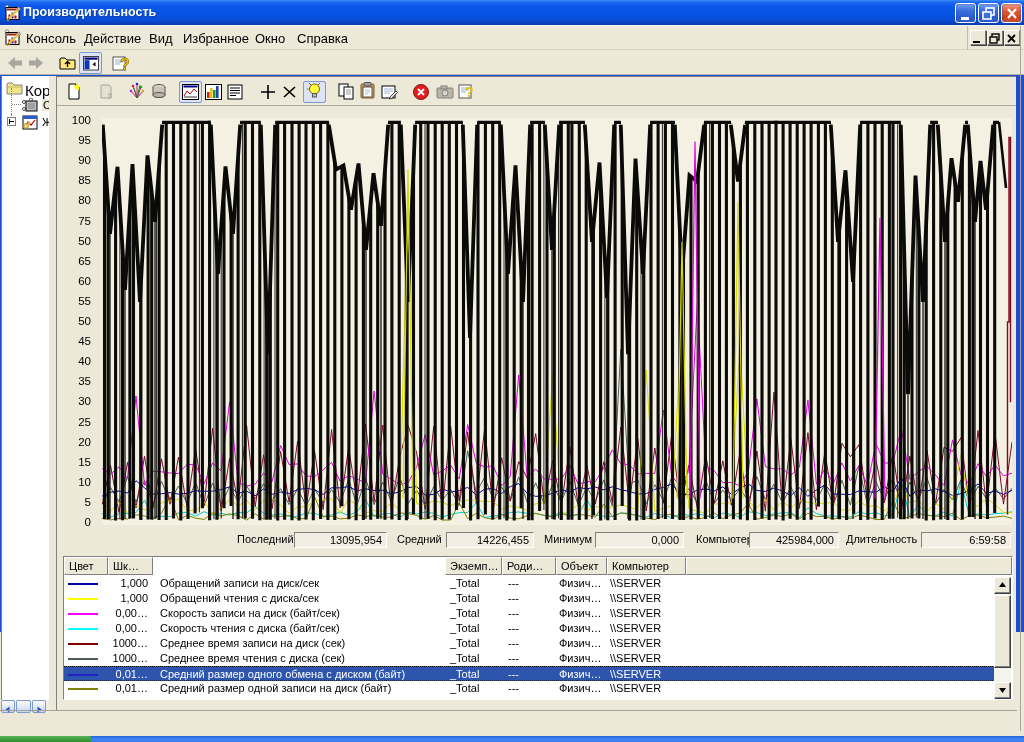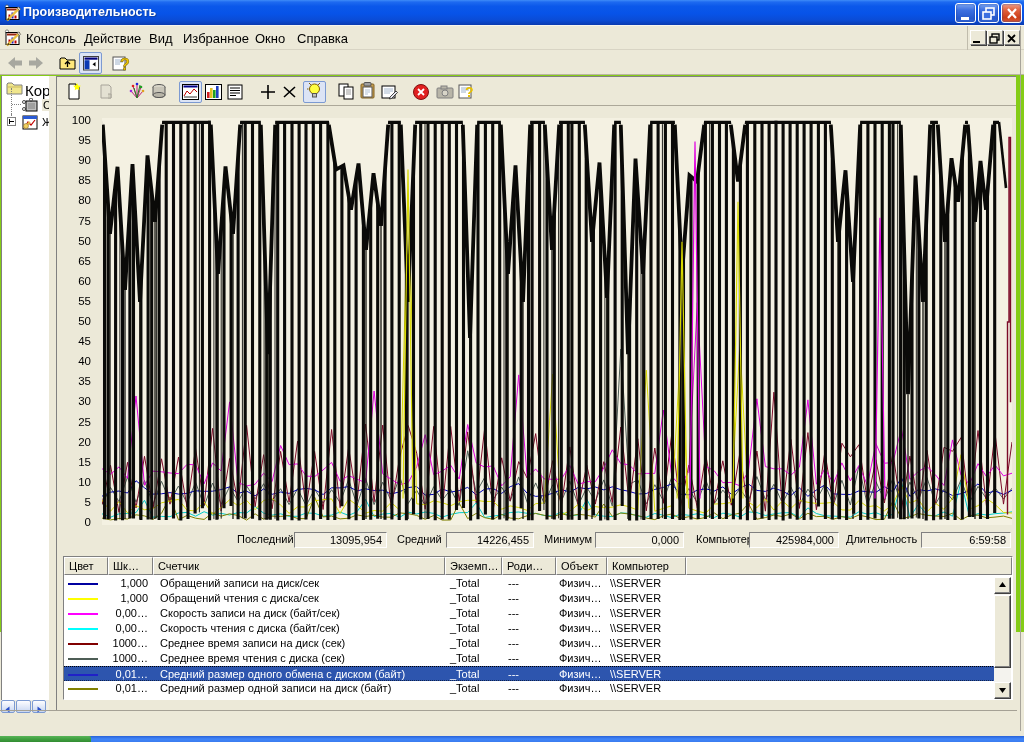--- a/index.html
+++ b/index.html
@@ -1,16 +1,16 @@
 <!DOCTYPE html>
 <html><head><meta charset="utf-8">
 <style>
 *{margin:0;padding:0;box-sizing:border-box}
 html,body{width:1024px;height:742px;overflow:hidden;font-family:"Liberation Sans",sans-serif;background:#ece9d8}
-#scr{position:relative;width:1024px;height:632px;background:#84cc16}
+#scr{position:relative;width:1024px;height:632px;background:#1d4ed8}
 
 #tbar{position:absolute;left:0;top:0;width:1024px;height:25px;
 background:linear-gradient(180deg,#3f8cf8 0%,#1e6af0 8%,#0b58ea 25%,#0753e8 55%,#0a4cd6 80%,#0a40bc 94%,#0a3aae 100%);}
 #tbarline{position:absolute;left:0;top:25px;width:1024px;height:1px;background:#f6f5ef}
 #tbar .ttl{position:absolute;left:23px;top:5px;color:#fff;font-size:12.5px;font-weight:bold;text-shadow:1px 1px 1px #1040a0}
 .tbtn{position:absolute;top:3px;width:21px;height:20px;border-radius:3px;border:1px solid #fff;
 background:linear-gradient(180deg,#7ba4ef 0%,#3c6fe0 35%,#2759cc 80%,#3566d6 100%);box-shadow:inset 0 0 2px #1a42a0}
 .tbtn svg{position:absolute;left:0;top:0}
 #bmin{left:955px} #bmax{left:978px}
 #bclose{left:1001px;background:linear-gradient(180deg,#f0a088 0%,#e0603c 35%,#cc3f18 75%,#d95830 100%)}
@@ -335,21 +335,20 @@
 <span class="slab" style="left:544px">Минимум</span>
 <div class="sbox" style="left:595px;width:89px">0,000</div>
 <span class="slab" style="left:696px">Компьютер</span>
 <div class="sbox" style="left:749px;width:90px">425984,000</div>
 <span class="slab" style="left:846px">Длительность</span>
 <div class="sbox" style="left:921px;width:90px">6:59:58</div>
 
 <div id="ltab"></div>
 <div class="hc" style="left:64px;width:44px">Цвет</div>
 <div class="hc" style="left:108px;width:45px">Шк…</div>
-<div class="hc" style="left:153px;width:292px">Счетчик</div>
 <div class="hc" style="left:445px;width:57px">Экземп…</div>
 <div class="hc" style="left:502px;width:54px">Роди…</div>
 <div class="hc" style="left:556px;width:51px">Объект</div>
 <div class="hc" style="left:607px;width:79px">Компьютер</div>
 <div class="hc" style="left:686px;width:326px"></div>
 <div class="lrow" style="top:576px">
 <span class="lsamp" style="background:#0000a0"></span>
 <span class="lscale">1,000</span>
 <span class="lname">Обращений записи на диск/сек</span>
 <span class="linst">_Total</span>

